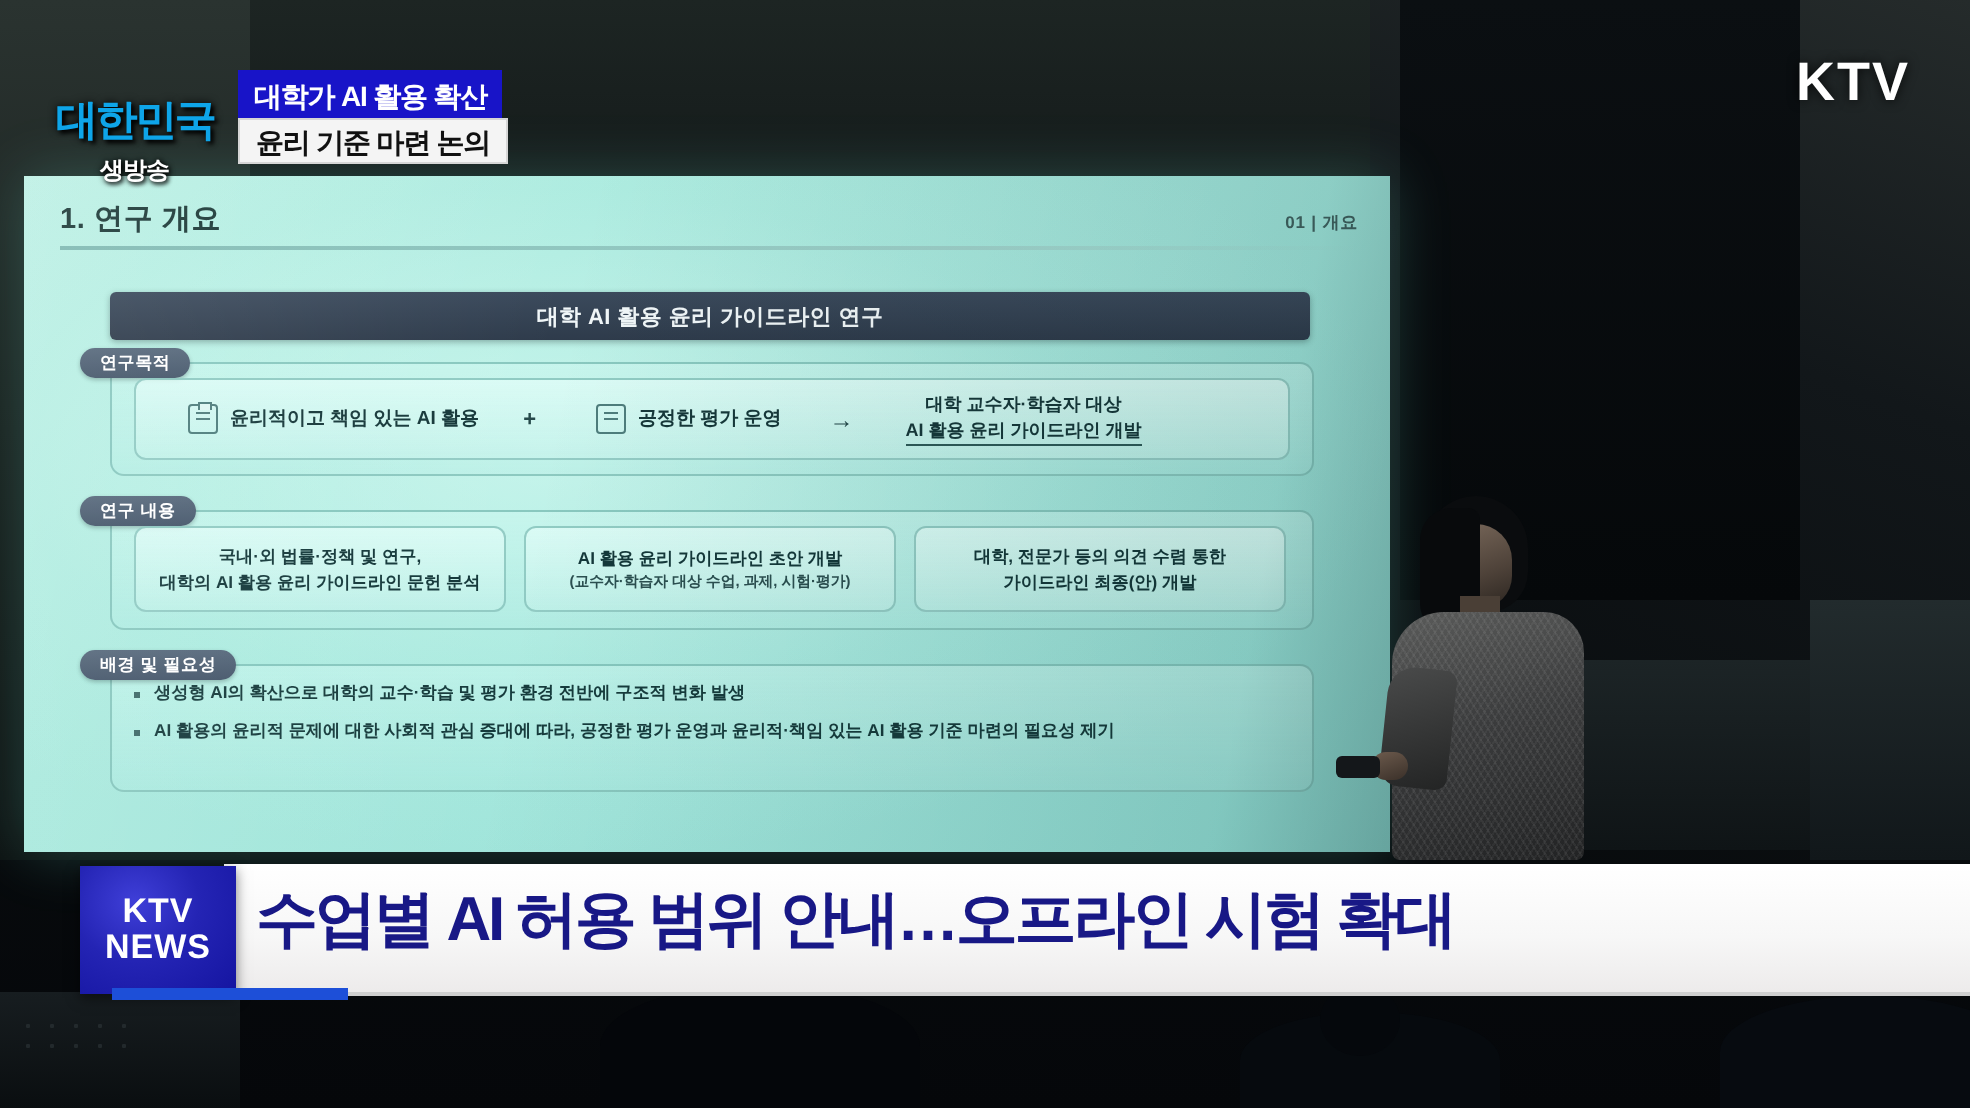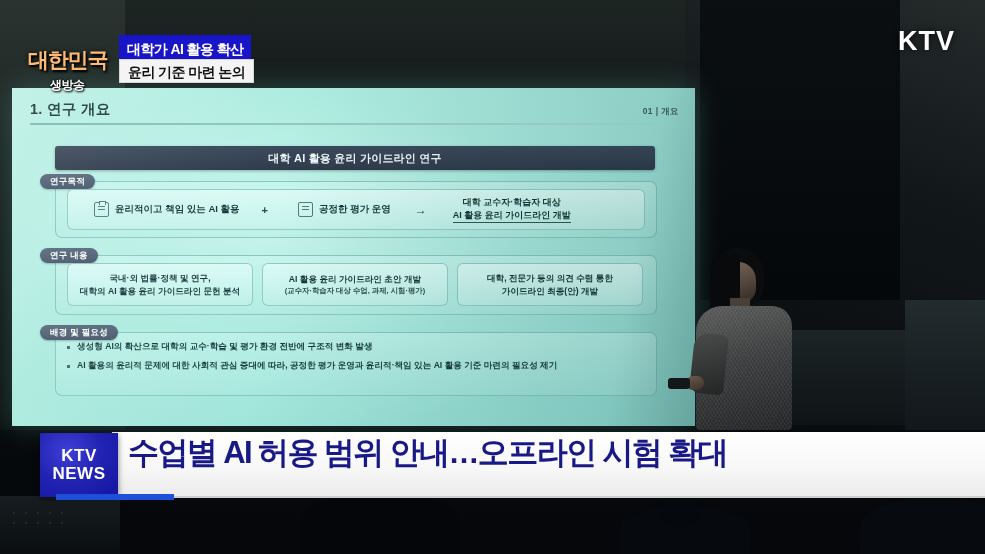--- a/index.html
+++ b/index.html
@@ -118,21 +118,21 @@
     transform:rotate(6deg);}
   .pr-hand{position:absolute;left:-4px;top:128px;width:18px;height:14px;
     background:linear-gradient(160deg,#6d5b4d,#3a3029);border-radius:7px;}
   .pr-clicker{position:absolute;left:-22px;top:130px;width:22px;height:11px;
     background:#14171a;border-radius:3px;}
 
   
   .station{position:absolute;left:28px;top:30px;width:96px;height:48px;}
   .st-live{position:absolute;left:22px;top:0;font-size:12px;font-weight:700;color:#fff;
     letter-spacing:-0.5px;text-shadow:0 0 3px rgba(0,0,0,.95),1px 1px 2px #000;margin-top:47px;}
-  .st-main{position:absolute;left:0;top:16px;font-size:21px;font-weight:700;color:#fdba74;
+  .st-main{position:absolute;left:0;top:16px;font-size:21px;font-weight:700;color:#0ea5e9;
     letter-spacing:-1.2px;text-shadow:0 0 4px rgba(0,0,0,.95),1.5px 1.5px 2px #000;}
 
   
   .topic{position:absolute;left:119px;}
   .topic-a{top:35px;background:#1814c8;padding:5px 8px 4px;}
   .topic-a span{color:#fff;font-size:14px;font-weight:700;letter-spacing:-0.6px;}
   .topic-b{top:59px;background:#f4f4f4;padding:3px 8px 0;border:1px solid #d6d6d6;}
   .topic-b span{color:#111;font-size:14px;font-weight:700;letter-spacing:-0.6px;}
 
   
@@ -141,21 +141,21 @@
 
   
   .newsbar{position:absolute;left:0;bottom:56px;width:985px;height:66px;}
   .nb-bg{position:absolute;left:112px;top:0;width:873px;height:66px;
     background:linear-gradient(180deg,#ffffff 0%,#f7f7f7 55%,#eceaea 100%);}
   .nb-badge{position:absolute;left:40px;top:1px;width:78px;height:64px;
     background:radial-gradient(ellipse at 35% 28%,#3f3fd8 0%,#2424b4 45%,#1414a0 100%);
     display:flex;flex-direction:column;align-items:center;justify-content:center;
     box-shadow:0 2px 6px rgba(0,0,0,.5);}
   .nb-badge span{color:#fff;font-size:17px;font-weight:700;line-height:1.05;letter-spacing:.5px;}
-  .nb-head{position:absolute;left:128px;top:0;height:56px;display:flex;align-items:flex-start;}
+  .nb-head{position:absolute;left:128px;top:0;height:56px;display:flex;align-items:center;}
   .nb-head span{color:#181886;font-size:31px;font-weight:700;letter-spacing:-1.6px;}
   .nb-line{position:absolute;left:112px;bottom:0;width:873px;height:2px;background:#cfcfcf;}
   .nb-strip{position:absolute;left:56px;bottom:-2px;width:118px;height:6px;background:#1d4fd8;}
 
   
   .aud{position:absolute;bottom:0;background:#04060a;border-radius:50% 50% 0 0;}
   .a1{left:300px;width:160px;height:62px;}
   .a2{left:620px;width:130px;height:48px;background:#060a0e;}
   .a4{left:860px;width:150px;height:56px;background:#070b10;}
   .a-head{position:absolute;bottom:26px;background:#05080c;border-radius:50%;}

